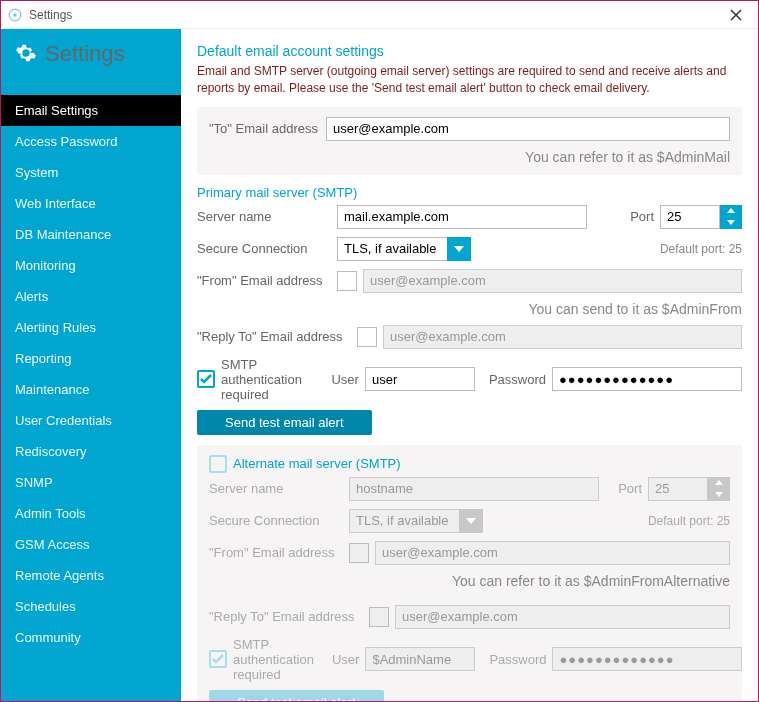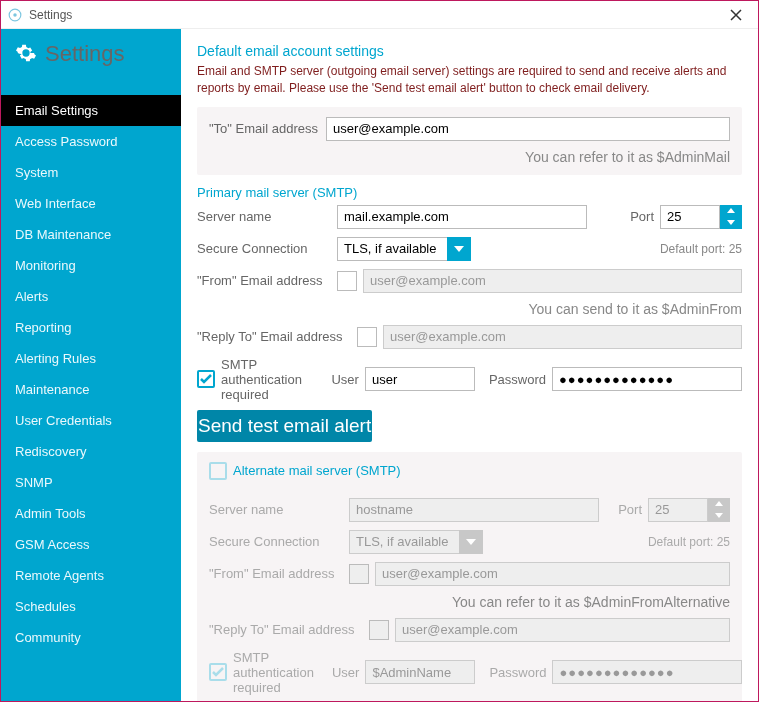--- a/index.html
+++ b/index.html
@@ -35,21 +35,21 @@
 .spinner { display:flex; }
 .spinner input { width: 60px; }
 .spinner .spin-btns { width: 22px; height: 24px; background: #00a6cf; display:flex; flex-direction:column; cursor:pointer; }
 .spinner .spin-btns.disabled { background: #c8c8c8; }
 .spinner .spin-half { flex:1; display:flex; align-items:center; justify-content:center; }
 .checkbox { width: 18px; height: 18px; border: 2px solid #00a6cf; border-radius: 2px; margin-right: 6px; display:flex; align-items:center; justify-content:center; cursor:pointer; flex-shrink:0; }
 .checkbox.disabled { border-color: #a9ddea; }
 .checkbox.checked svg { display:block; }
 .checkbox svg { display:none; }
 .checkbox-box { width:20px; height:20px; border:1px solid #bbb; background:#fff; margin-right:6px; flex-shrink:0; }
-.btn { padding: 5px 1px; font-size: 19px; border: none; border-radius: 2px; cursor:pointer; color:#fff; }
+.btn { padding: 5px 28px; font-size: 13px; border: none; border-radius: 2px; cursor:pointer; color:#fff; }
 .btn.primary { background: #0086a8; }
 .btn.primary.disabled { background: #9fd8e7; }
 .col-label { width: 140px; flex-shrink:0; }
 .disabled .label, .disabled span.label-text { color: #aaa; }
 .disabled .checkbox { border-color: #a9ddea; }
 </style>
 </head>
 <body>
 
 <div class="window">
@@ -80,22 +80,22 @@
         <span class="label">Settings</span>
       </div>
       <div class="sidebar-items">
         <div class="sidebar-item active">Email Settings</div>
         <div class="sidebar-item">Access Password</div>
         <div class="sidebar-item">System</div>
         <div class="sidebar-item">Web Interface</div>
         <div class="sidebar-item">DB Maintenance</div>
         <div class="sidebar-item">Monitoring</div>
         <div class="sidebar-item">Alerts</div>
+        <div class="sidebar-item">Alerting Rules</div>
         <div class="sidebar-item">Reporting</div>
-        <div class="sidebar-item">Alerting Rules</div>
         <div class="sidebar-item">Maintenance</div>
         <div class="sidebar-item">User Credentials</div>
         <div class="sidebar-item">Rediscovery</div>
         <div class="sidebar-item">SNMP</div>
         <div class="sidebar-item">Admin Tools</div>
         <div class="sidebar-item">GSM Access</div>
         <div class="sidebar-item">Remote Agents</div>
         <div class="sidebar-item">Schedules</div>
         <div class="sidebar-item">Community</div>
       </div>
@@ -177,21 +177,21 @@
           <span class="label" style="margin-right:6px">Password</span>
           <input type="text" style="flex: 1 1 0%; letter-spacing: 1px;" value="●●●●●●●●●●●●●">
         </div>
 
         <div class="field-row">
           <button class="btn primary">Send test email alert</button>
         </div>
       </div>
 
       <div class="panel disabled" style="margin-top:10px">
-        <div class="field-row" style="margin-bottom:18px">
+        <div class="field-row" style="margin-bottom:4px">
           <div class="checkbox">
             
           </div>
           <span style="color:#00a6cf">Alternate mail server (SMTP)</span>
         </div>
 
         <div class="field-row">
           <span class="label col-label">Server name</span>
           <input type="text" class="disabled" style="width: 250px;" value="hostname">
           <span style="flex:1"></span>
@@ -225,21 +225,21 @@
           </div>
           <span style="flex:1"></span>
           <span class="label" style="font-size:12px;color:#aaa">Default port: 25</span>
         </div>
 
         <div class="field-row">
           <span class="label col-label">"From" Email address</span>
           <div class="checkbox-box" style="background:#eee"></div>
           <input type="text" class="disabled" style="flex: 1 1 0%;" value="user@example.com">
         </div>
-        <div class="hint" style="margin-bottom:8px">You can refer to it as $AdminFromAlternative</div>
+        <div class="hint" style="margin-bottom:16px">You can refer to it as $AdminFromAlternative</div>
 
         <div class="field-row">
           <span class="label col-label" style="width:160px">"Reply To" Email address</span>
           <div class="checkbox-box" style="background:#eee"></div>
           <input type="text" class="disabled" style="flex: 1 1 0%;" value="user@example.com">
         </div>
 
         <div class="field-row">
           <div class="checkbox checked disabled">
             <svg width="12" height="10" viewBox="0 0 12 10">

